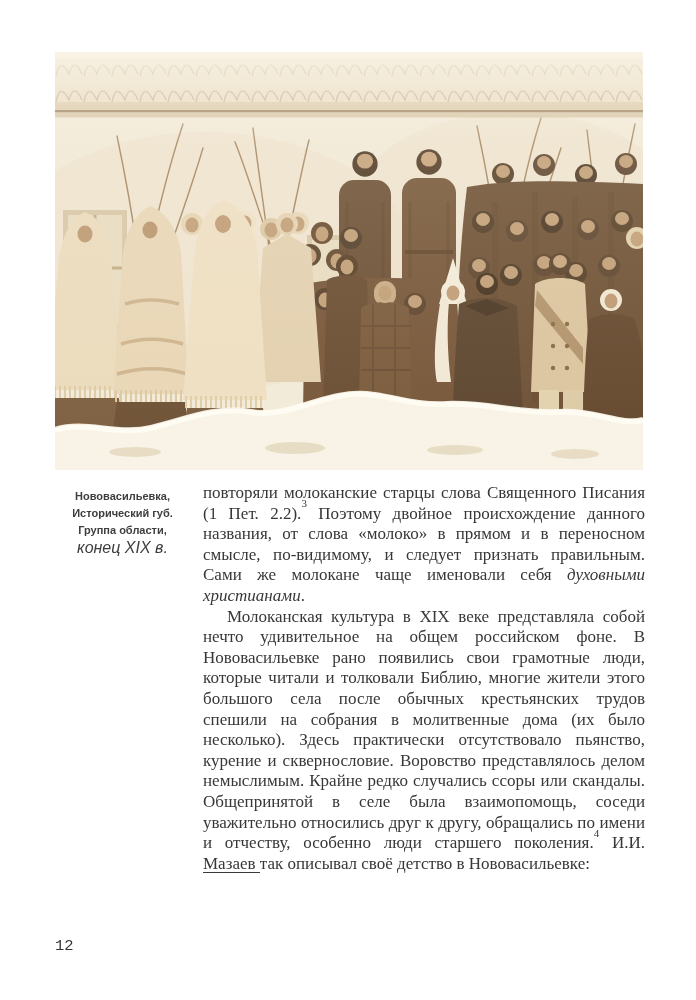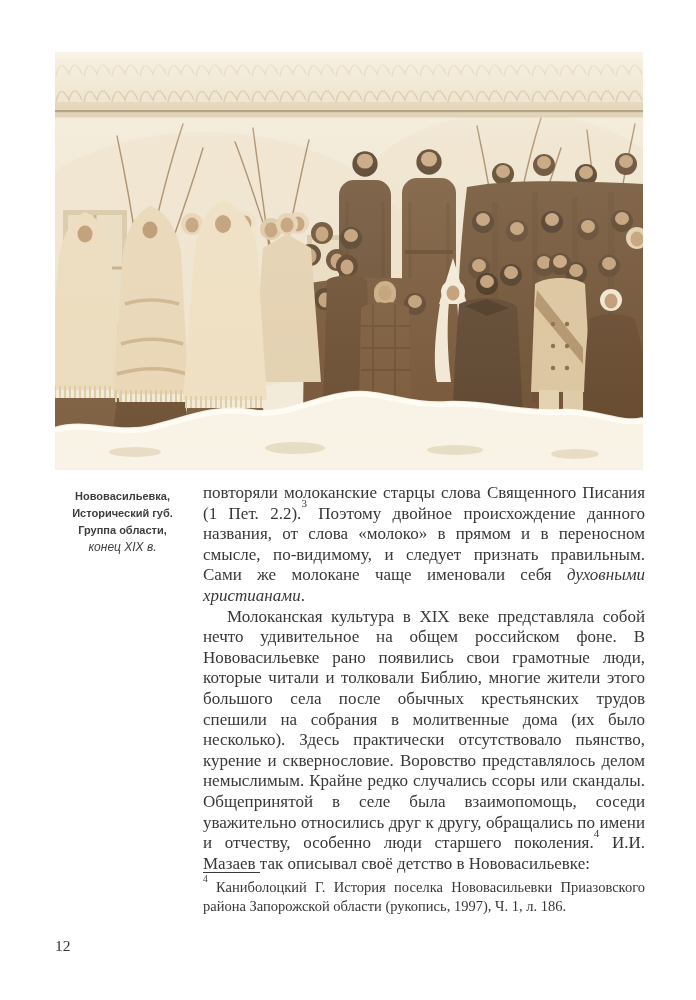--- a/index.html
+++ b/index.html
@@ -9,41 +9,41 @@
   }
   
   .photo{position:absolute;left:55px;top:52px;width:588px;height:418px;margin:0;}
   .photo svg{display:block;width:588px;height:418px;}
   
   .caption{
     position:absolute;left:50px;top:488px;width:145px;text-align:center;
     font-family:"Liberation Sans", sans-serif;color:#3e3e3e;
   }
   .caption-line{font-weight:bold;font-size:11px;line-height:17px;}
-  .caption-line.cap-italic{font-weight:400;font-style:italic;font-size:12px;}
+  .caption-line.cap-italic{font-weight:400;font-style:italic;font-size:16px;}
   
   .bodycol{
     position:absolute;left:203px;top:483px;width:442px;
     font-size:17px;line-height:20.6px;text-align:justify;color:#373737;
   }
   .bodycol p{margin:0;padding:0;}
   .para-indent{text-indent:24px;}
   .fnref{font-size:11px;line-height:0;position:relative;top:-0.45em;}
   em{font-style:italic;}
   
   .footnotes{
     position:absolute;left:203px;top:872px;width:442px;
     font-size:14.5px;line-height:18.6px;text-align:justify;color:#373737;
   }
   .fn-rule{width:57px;border-top:1.7px solid #3a3a3a;margin:0 0 5px 0;}
   .footnote{margin:0;}
   .fn-sup{font-size:9.5px;line-height:0;position:relative;top:-0.45em;}
   
   .page-number{
-    position:absolute;left:55px;top:937px;font-size:15.5px;color:#333333;
+    position:absolute;left:55px;top:937px;font-size:15.5px;color:#333333;font-family:Liberation Mono, monospace;
   }
 </style>
 </head>
 <body>
 
 <div class="page">
 
   <figure class="photo">
     <svg viewBox="0 0 588 418">
       <defs>
@@ -232,18 +232,17 @@
     <div class="caption-line cap-italic">конец XIX в.</div>
   </aside>
 
   <main class="bodycol">
     <p class="para"><span>повторяли молоканские старцы слова Священного Писания (1 Пет. 2.2).</span><sup class="fnref">3</sup><span> Поэтому двойное происхождение данного названия, от слова «молоко» в прямом и в переносном смысле, по-видимому, и следует признать правильным. Сами же молокане чаще именовали себя </span><em>духовными христианами</em><span>.</span></p>
     <p class="para para-indent"><span>Молоканская культура в XIX веке представляла собой нечто удивительное на общем российском фоне. В Нововасильевке рано появились свои грамотные люди, которые читали и толковали Библию, многие жители этого большого села после обычных крестьянских трудов спешили на собрания в молитвенные дома (их было несколько). Здесь практически отсутствовало пьянство, курение и сквернословие. Воровство представлялось делом немыслимым. Крайне редко случались ссоры или скандалы. Общепринятой в селе была взаимопомощь, соседи уважительно относились друг к другу, обращались по имени и отчеству, особенно люди старшего поколения.</span><sup class="fnref">4</sup><span> И.И. Мазаев так описывал своё детство в Нововасильевке:</span></p>
   </main>
 
   <section class="footnotes">
     <div class="fn-rule"></div>
-    <p class="footnote"><sup class="fn-sup">4</sup><span> Каниболоцкий Г. История поселка Нововасильевки Приазовского района Запорожской области (рукопись, 1997), Ч. 1, л. 186.</span></p>
   </section>
 
   <div class="page-number">12</div>
 
 </div>
 
 </body></html>

